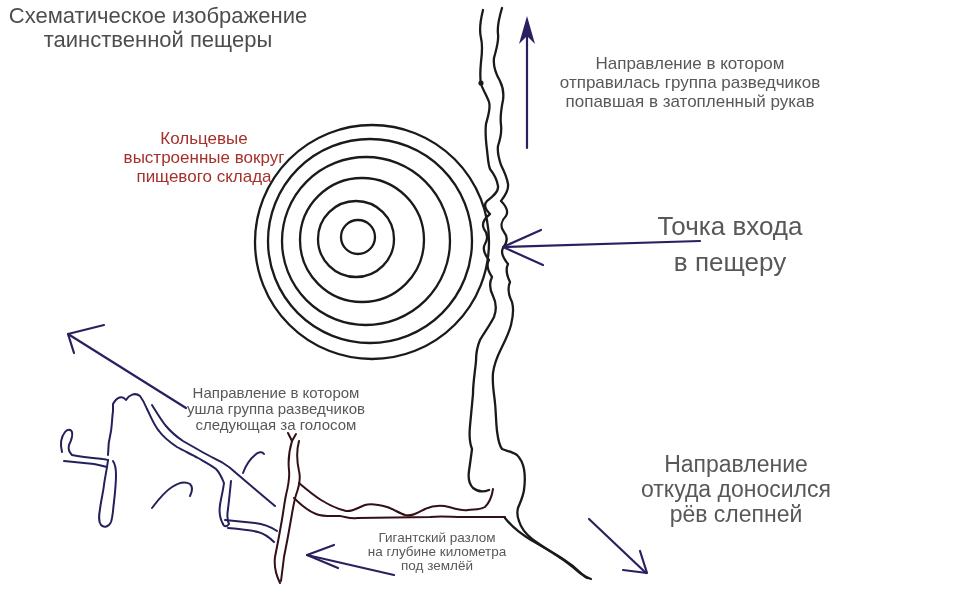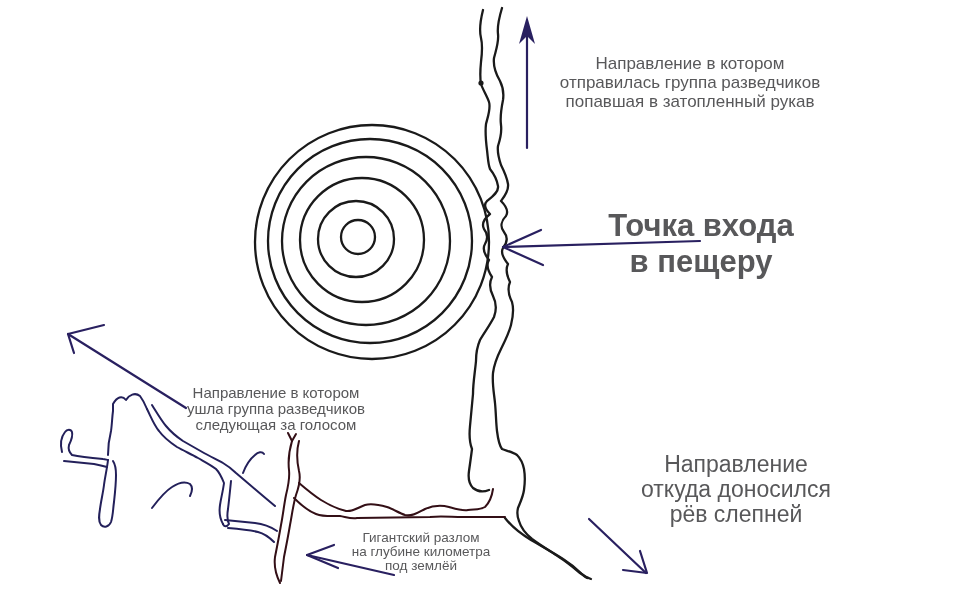--- a/index.html
+++ b/index.html
@@ -4,23 +4,23 @@
 <style>
   html,body{margin:0;padding:0;}
   body{width:960px;height:595px;background:var(--background,#fff);overflow:hidden;}
   .canvas{position:relative;width:960px;height:595px;background:var(--background,#fff);
           font-family:"Liberation Sans",sans-serif;}
   svg.draw{position:absolute;left:0;top:0;width:960px;height:595px;}
   .t{position:absolute;text-align:center;white-space:pre-line;}
   .title{left:2px;top:4px;width:312px;font-size:22px;line-height:24px;color:var(--title_text,#4d4d4d);}
   .rings{left:116px;top:129px;width:176px;font-size:17px;line-height:19px;color:var(--red_text,#a5312c);}
   .flooded{left:540px;top:54px;width:300px;font-size:17px;line-height:19px;color:var(--gray_text,#58585a);}
-  .entrance{left:590px;top:208px;width:222px;font-size:31px;line-height:36px;color:var(--gray_text,#58585a);font-weight:bold;}
+  .entrance{left:619px;top:208px;width:222px;font-size:26px;line-height:36px;color:var(--gray_text,#58585a);}
   .voice{left:186px;top:385px;width:180px;font-size:15px;line-height:16px;color:var(--gray_text,#58585a);}
-  .rift{left:344px;top:531px;width:154px;font-size:13.5px;line-height:14px;color:var(--gray_text,#58585a);}
+  .rift{left:360px;top:531px;width:154px;font-size:13.5px;line-height:14px;color:var(--gray_text,#58585a);}
   .horseflies{left:620px;top:452px;width:232px;font-size:23px;line-height:25px;color:var(--gray_text,#58585a);text-align:center;}
   .s-ink{stroke:var(--ink,#1a1a1a);fill:none;stroke-width:2.3;stroke-linecap:round;stroke-linejoin:round;}
   .s-navy{stroke:var(--navy,#23205a);fill:none;stroke-width:2;stroke-linecap:round;stroke-linejoin:round;}
   .s-arrow{stroke:var(--arrow,#292060);fill:none;stroke-width:2.2;stroke-linecap:round;stroke-linejoin:round;}
   .s-maroon{stroke:var(--maroon,#330f16);fill:none;stroke-width:2;stroke-linecap:round;stroke-linejoin:round;}
   .f-ink{fill:var(--ink,#1a1a1a);stroke:none;}
   .f-arrow{fill:var(--arrow,#292060);stroke:none;}
 </style>
 </head>
 <body>
@@ -136,20 +136,25 @@
       <path class="s-arrow" d="M334,545 L307,555 L338,568"></path>
     </g>
 
     <g>
       <path class="s-arrow" d="M589,519 L646,573"></path>
       <path class="s-arrow" d="M640,551 L647,573 L623,570"></path>
     </g>
 
   </svg>
 
+  <div class="t title">Схематическое изображение
+таинственной пещеры</div>
+  <div class="t rings">Кольцевые
+выстроенные вокруг
+пищевого склада</div>
   <div class="t flooded">Направление в котором
 отправилась группа разведчиков
 попавшая в затопленный рукав</div>
   <div class="t entrance">Точка входа
 в пещеру</div>
   <div class="t voice">Направление в котором
 ушла группа разведчиков
 следующая за голосом</div>
   <div class="t rift">Гигантский разлом
 на глубине километра

